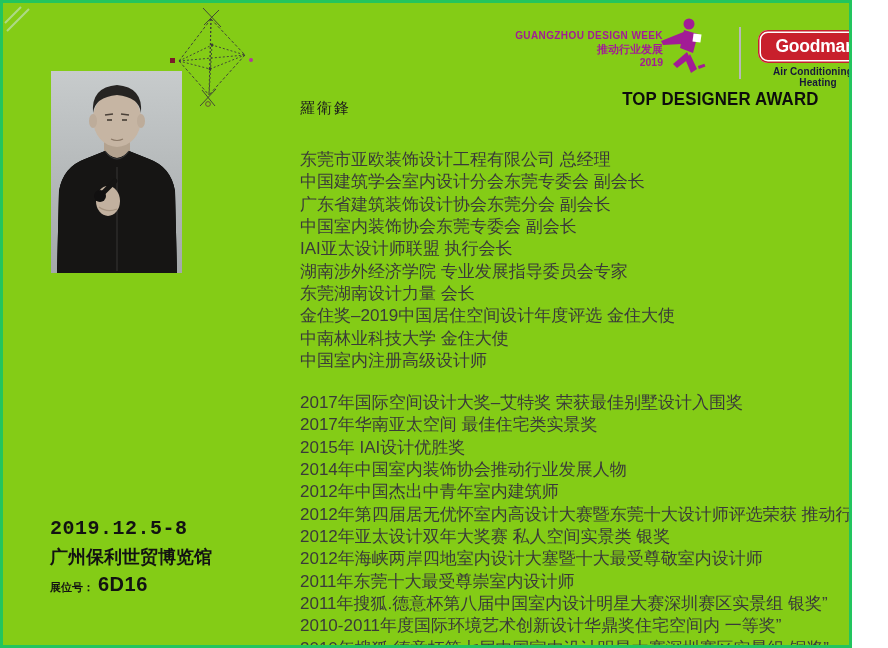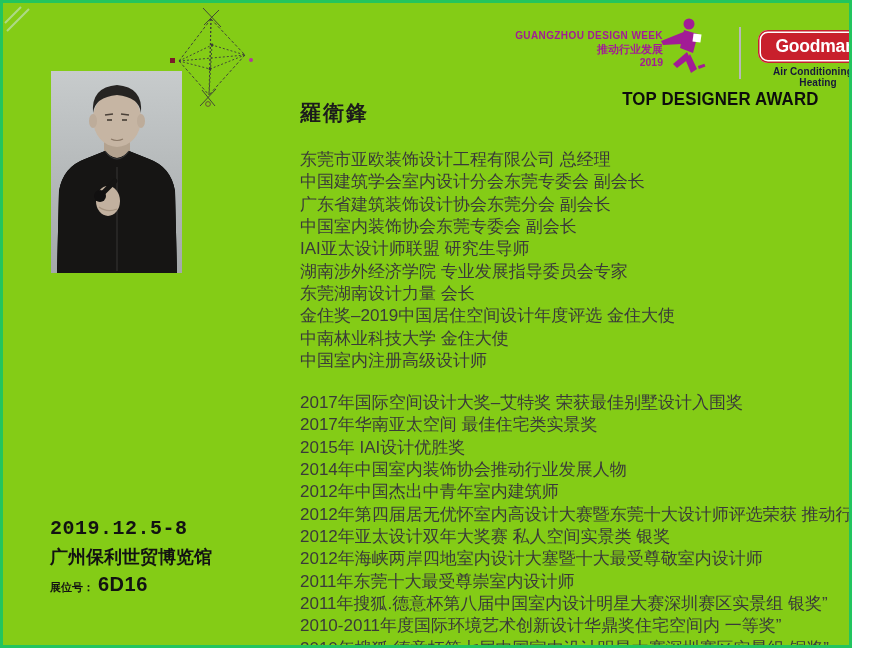--- a/index.html
+++ b/index.html
@@ -12,21 +12,21 @@
   .corner-marks{position:absolute; left:0; top:0; width:36px; height:36px; opacity:.55;}
 
   
   .sketch{position:absolute; left:166px; top:2px; width:88px; height:104px;}
 
   
   .photo{position:absolute; left:48px; top:68px; width:131px; height:202px;}
 
   
   .name{
-    position:absolute; left:297px; top:96px; font-size:21px; font-weight:bold;
+    position:absolute; left:297px; top:96px; font-size:15px; font-weight:normal;
     color:#1c1c1c; font-family:"DejaVu Serif","Liberation Serif",serif; letter-spacing:2px;
   }
   .list{position:absolute; left:297px; white-space:nowrap; font-size:17px; color:#3a3a3a;}
   .titles{top:146px;}
   .awards{top:389px;}
   .list .line{height:22.35px; line-height:22.35px;}
 
   
   .event{position:absolute; left:47px; top:511px; color:#121212; white-space:nowrap;}
   .event .dates{font-size:20px; font-weight:bold; letter-spacing:.5px; height:29px; line-height:29px;font-family:Liberation Mono, monospace;}
@@ -158,21 +158,21 @@
 
   <div class="award-title">TOP DESIGNER AWARD</div>
 
   <div class="name">羅衛鋒</div>
 
   <div class="list titles">
       <div class="line">东莞市亚欧装饰设计工程有限公司 总经理</div>
       <div class="line">中国建筑学会室内设计分会东莞专委会 副会长</div>
       <div class="line">广东省建筑装饰设计协会东莞分会 副会长</div>
       <div class="line">中国室内装饰协会东莞专委会 副会长</div>
-      <div class="line">IAI亚太设计师联盟 研究生导师</div>
+      <div class="line">IAI亚太设计师联盟 执行会长</div>
       <div class="line">湖南涉外经济学院 专业发展指导委员会专家</div>
       <div class="line">东莞湖南设计力量 会长</div>
       <div class="line">金住奖–2019中国居住空间设计年度评选 金住大使</div>
       <div class="line">中南林业科技大学 金住大使</div>
       <div class="line">中国室内注册高级设计师</div>
     </div>
 
   <div class="list awards">
       <div class="line">2017年国际空间设计大奖–艾特奖 荣获最佳别墅设计入围奖</div>
       <div class="line">2017年华南亚太空间 最佳住宅类实景奖</div>

